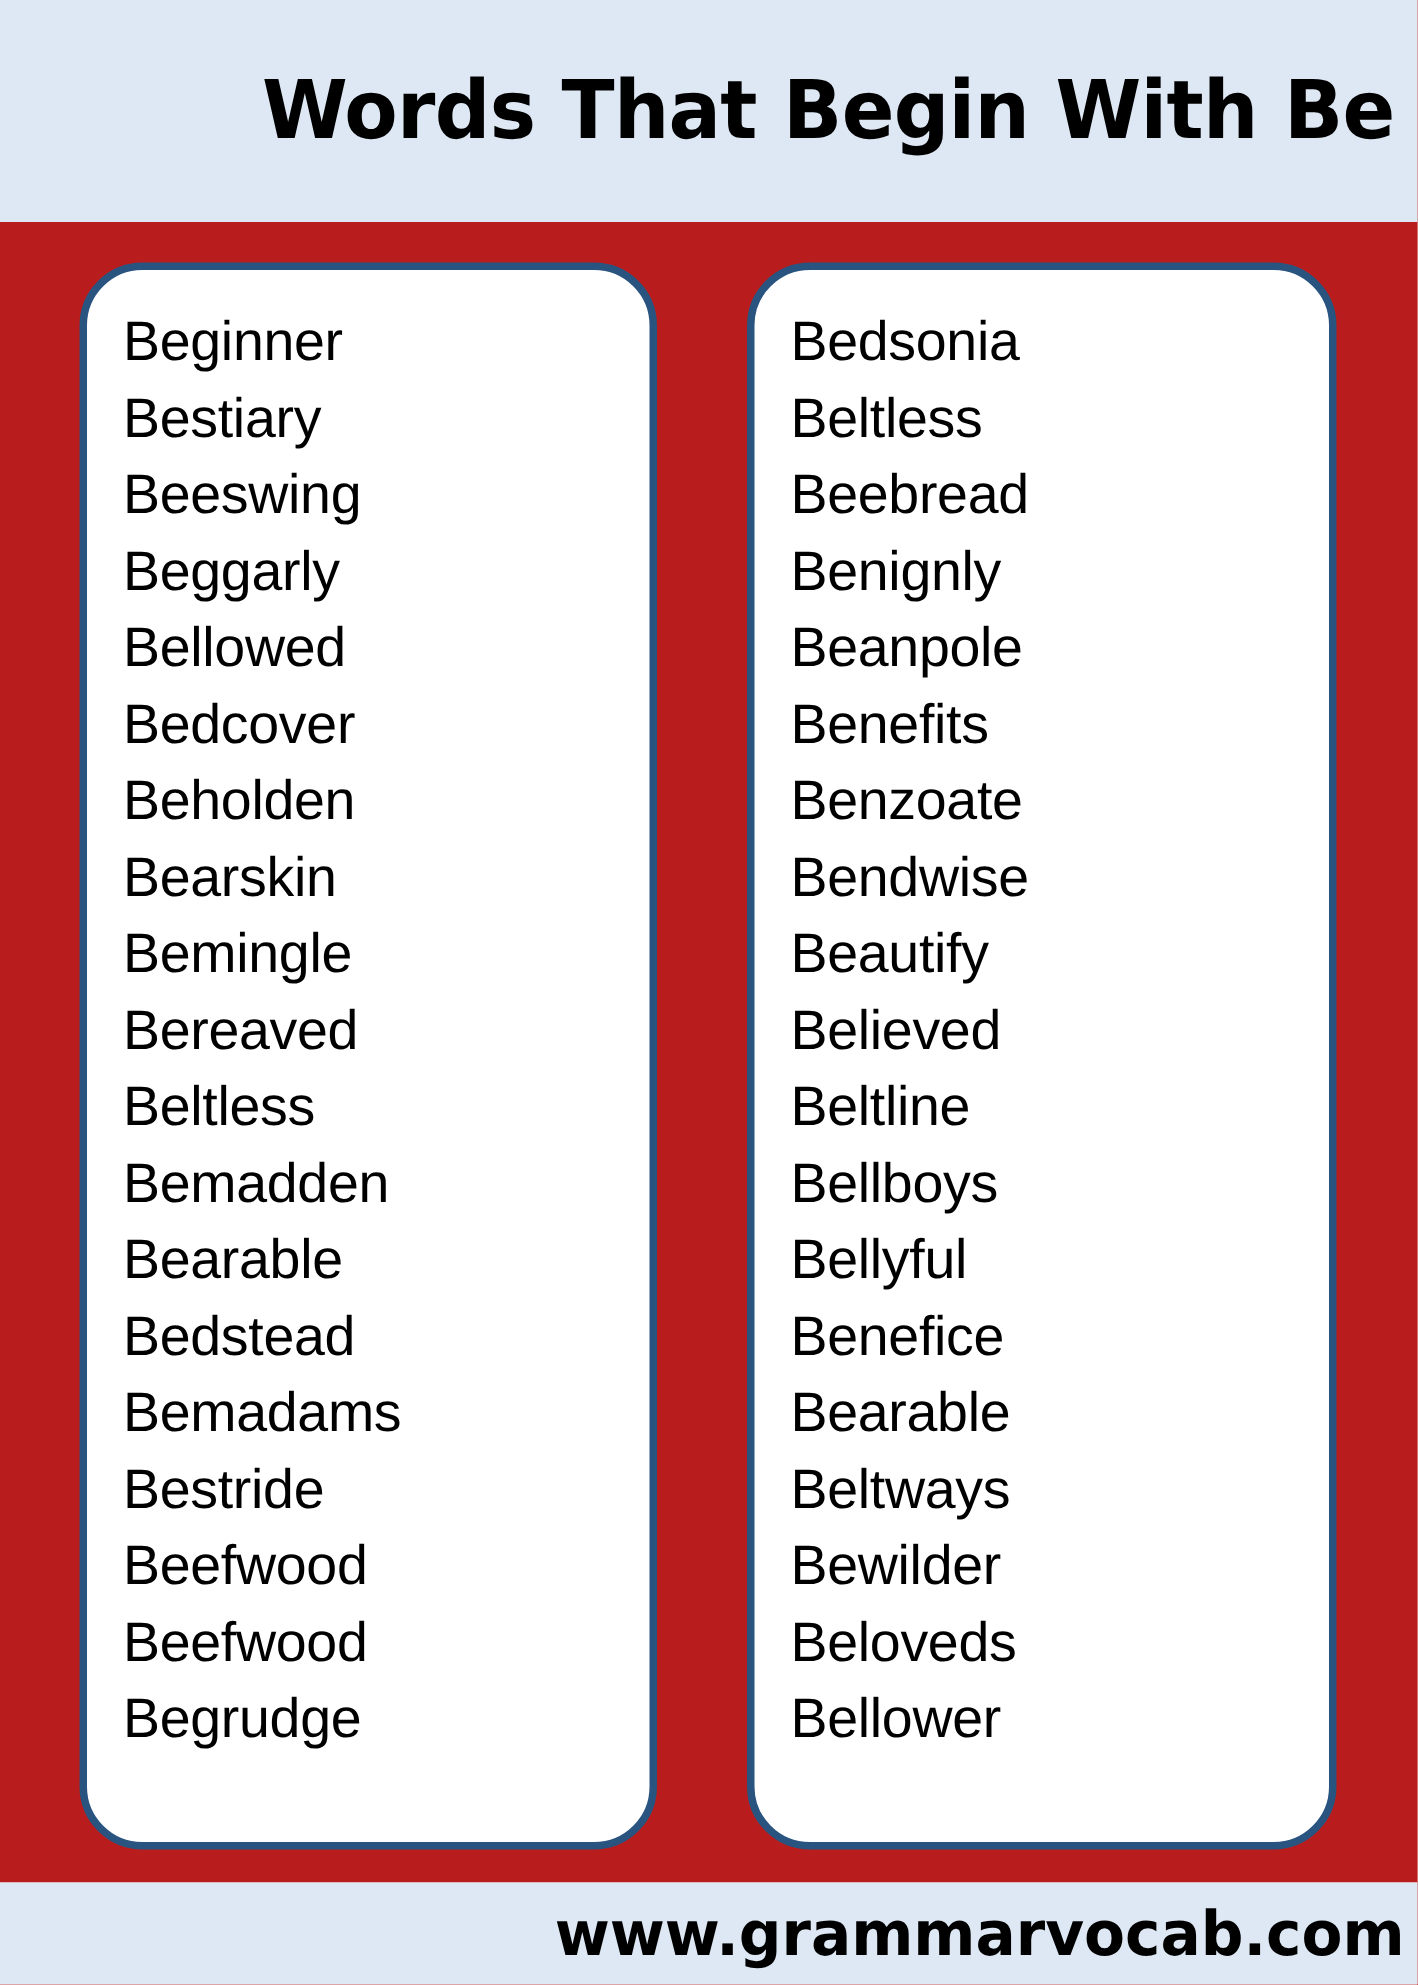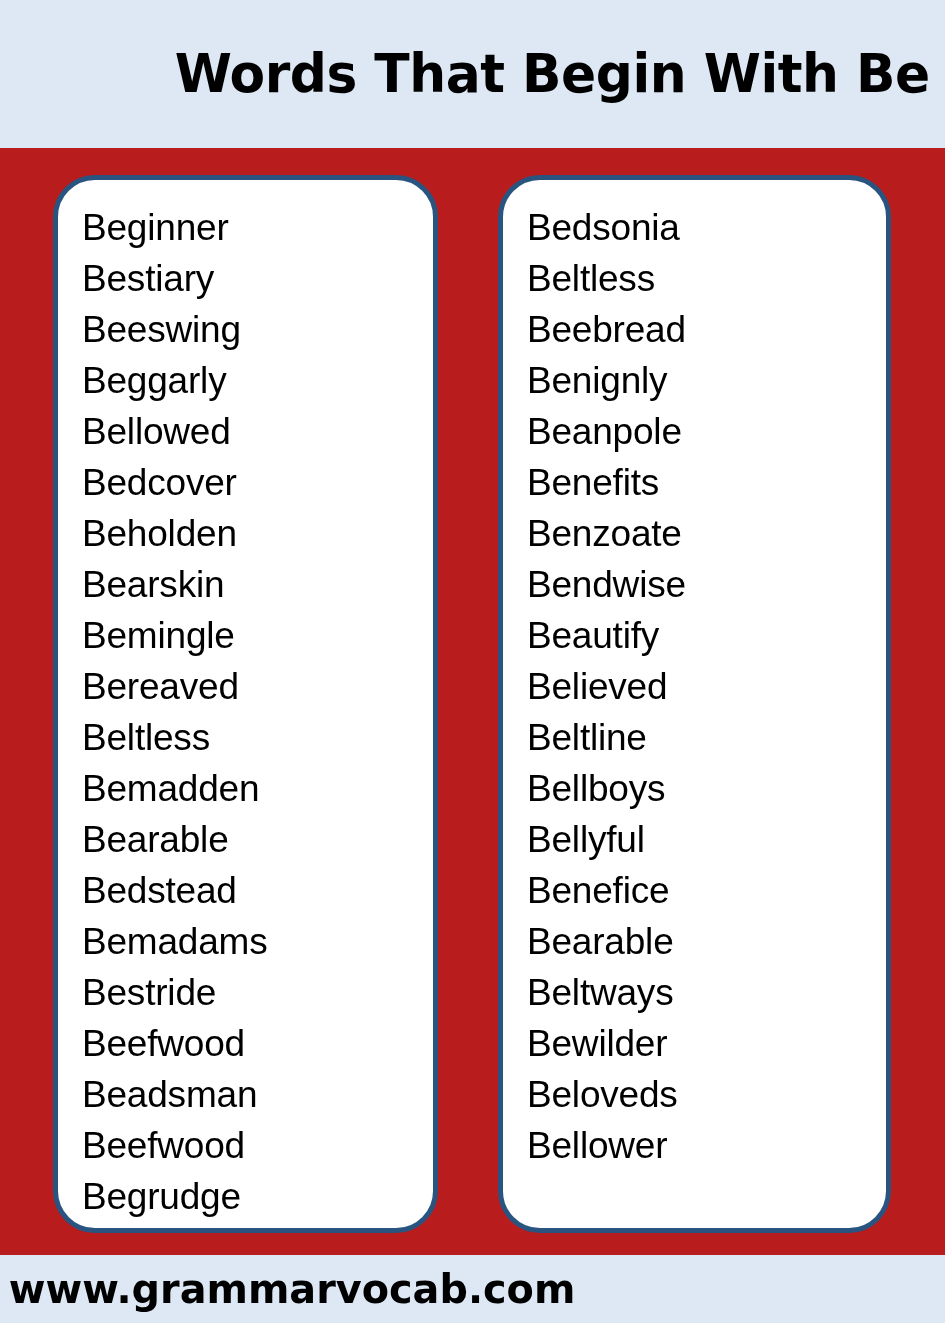--- a/index.html
+++ b/index.html
@@ -79,21 +79,21 @@
   
   .footer-band {
     position: absolute;
     left: 0;
     top: 1255px;
     width: 945px;
     height: 68px;
     background: #dde8f4;
     display: flex;
     align-items: center;
-    justify-content: flex-start;
+    justify-content: flex-end;
     box-sizing: border-box;
   }
   .footer-url {
     font-family: "DejaVu Sans", sans-serif;
     font-weight: bold;
     font-size: 41px;
     color: #000000;
     white-space: nowrap;
     line-height: 1;
     transform: scaleX(0.97);
@@ -120,21 +120,20 @@
         <li class="word-item">Bearskin</li>
         <li class="word-item">Bemingle</li>
         <li class="word-item">Bereaved</li>
         <li class="word-item">Beltless</li>
         <li class="word-item">Bemadden</li>
         <li class="word-item">Bearable</li>
         <li class="word-item">Bedstead</li>
         <li class="word-item">Bemadams</li>
         <li class="word-item">Bestride</li>
         <li class="word-item">Beefwood</li>
-        <li class="word-item">Beadsman</li>
         <li class="word-item">Beefwood</li>
         <li class="word-item">Begrudge</li>
       </ul>
   </div>
 
   <div class="word-box right">
     <ul class="word-list" id="list-right">
         <li class="word-item">Bedsonia</li>
         <li class="word-item">Beltless</li>
         <li class="word-item">Beebread</li>

